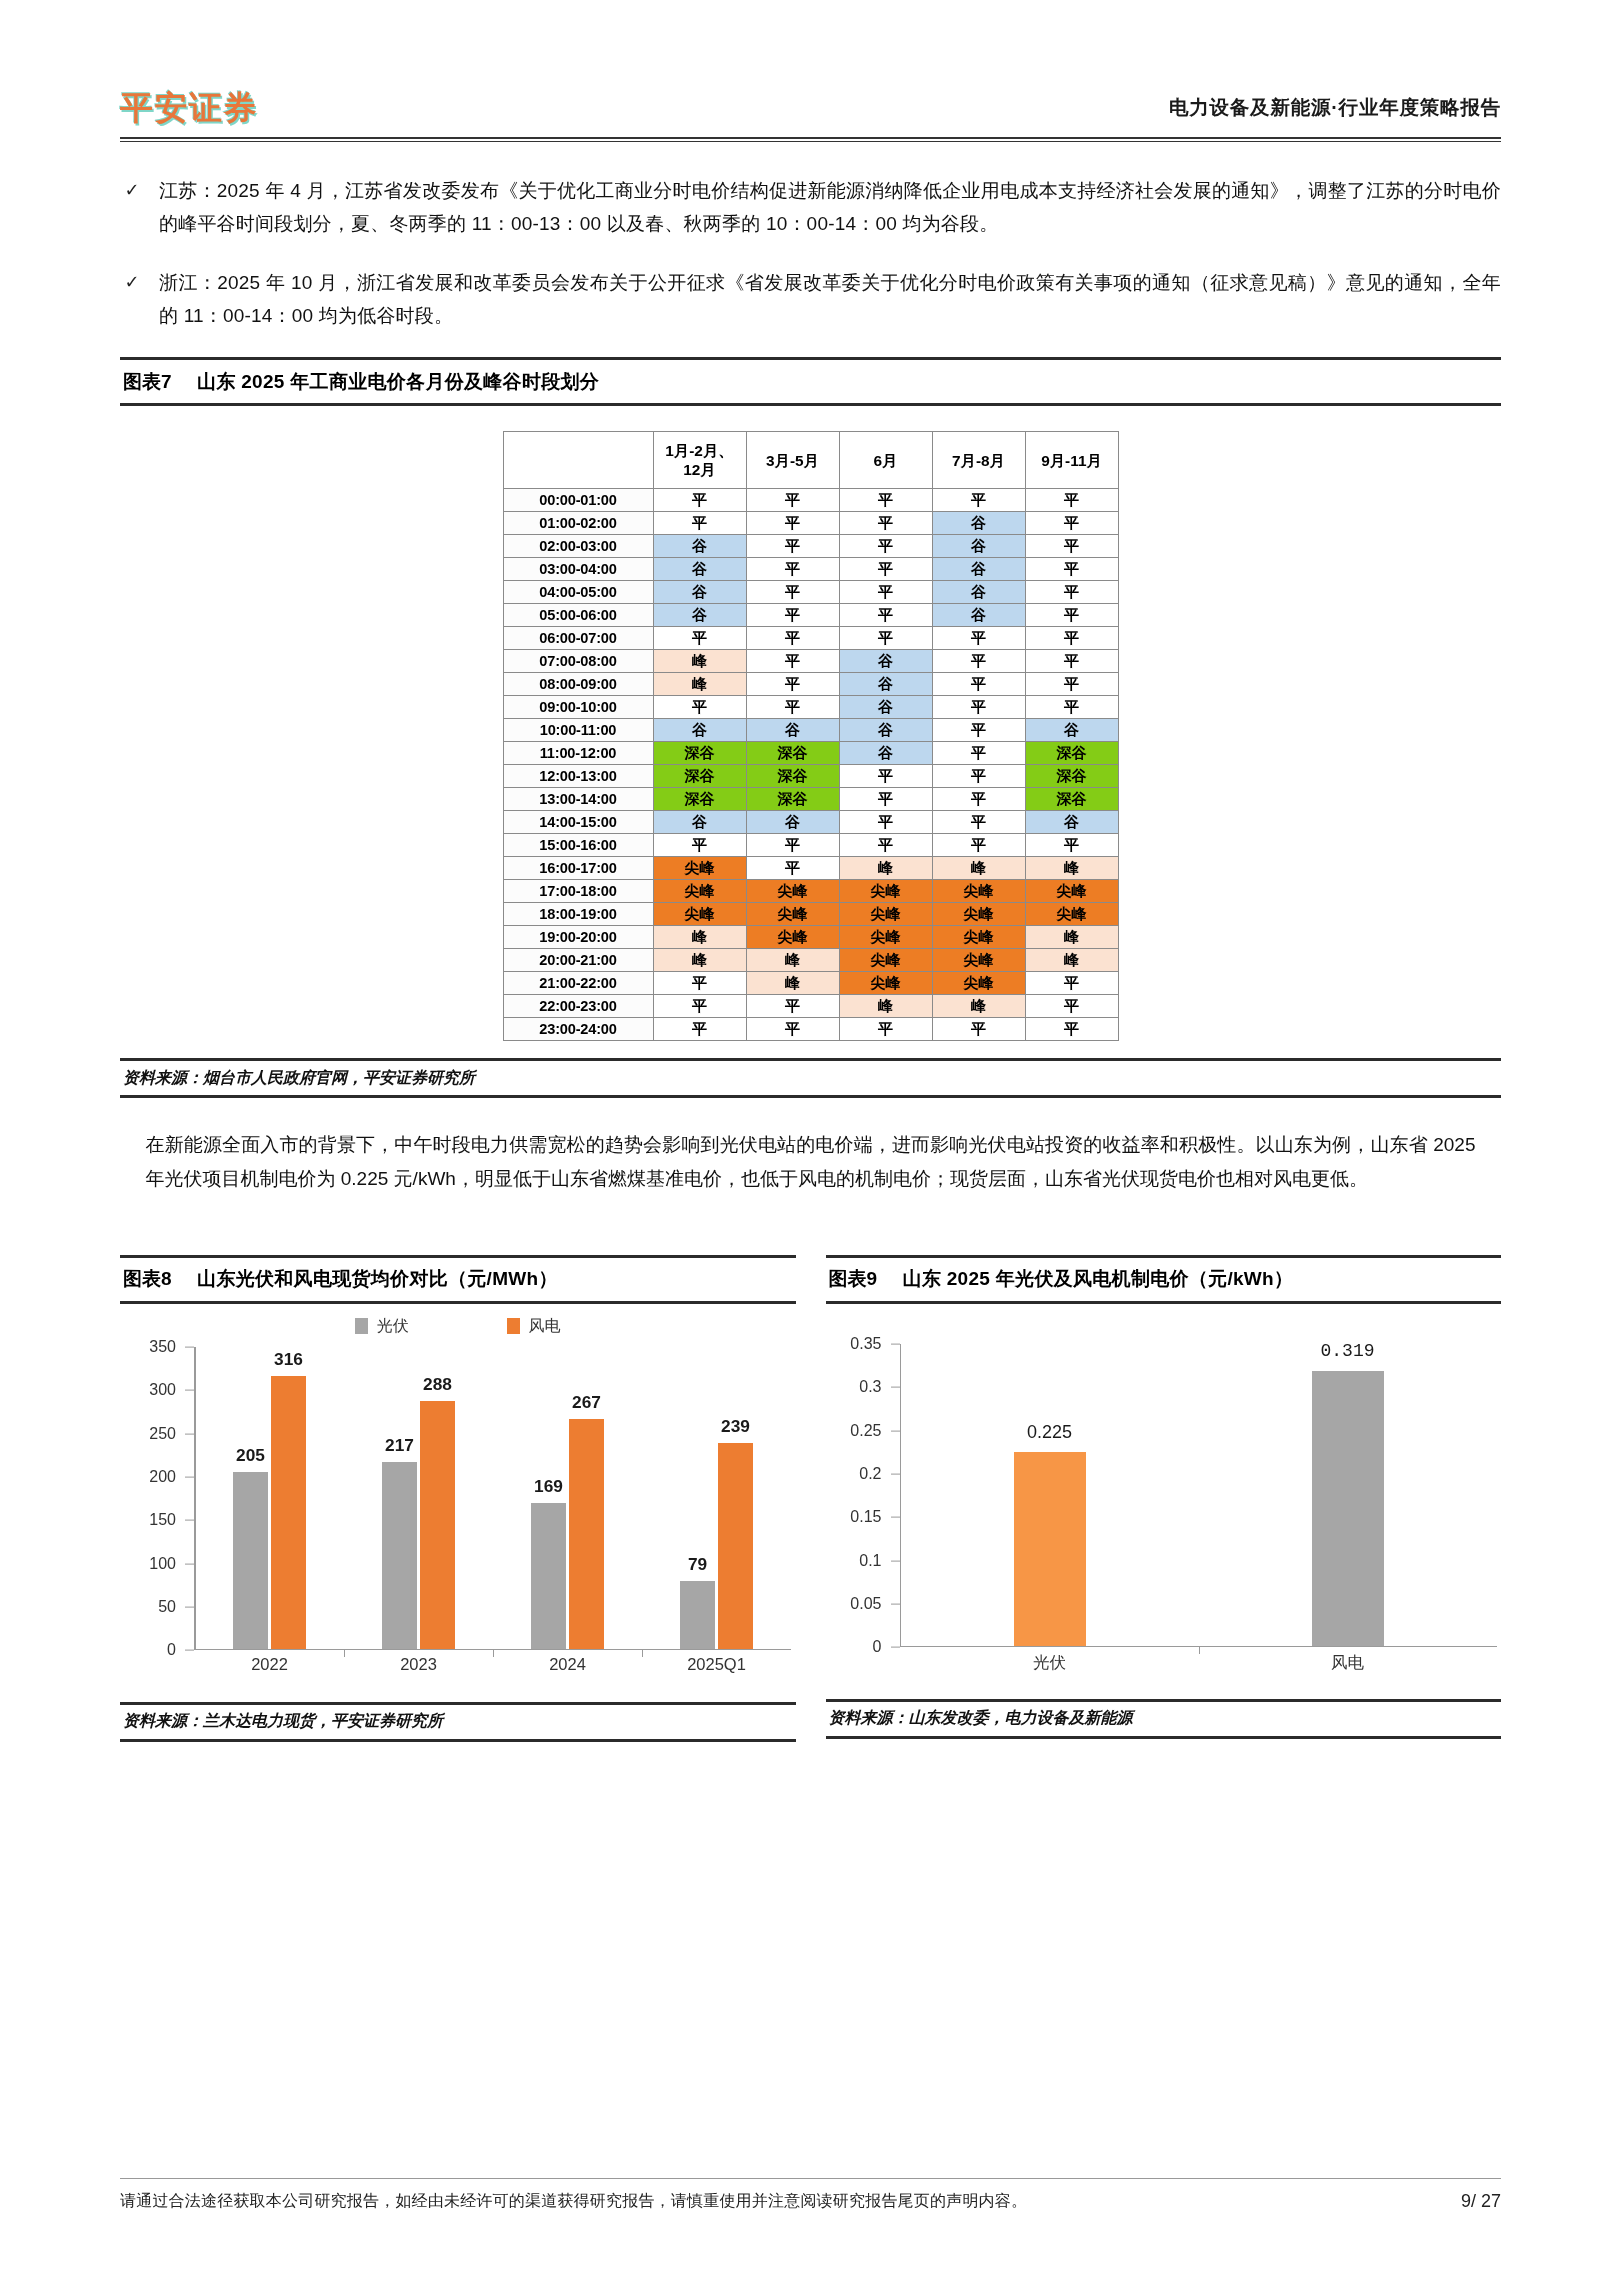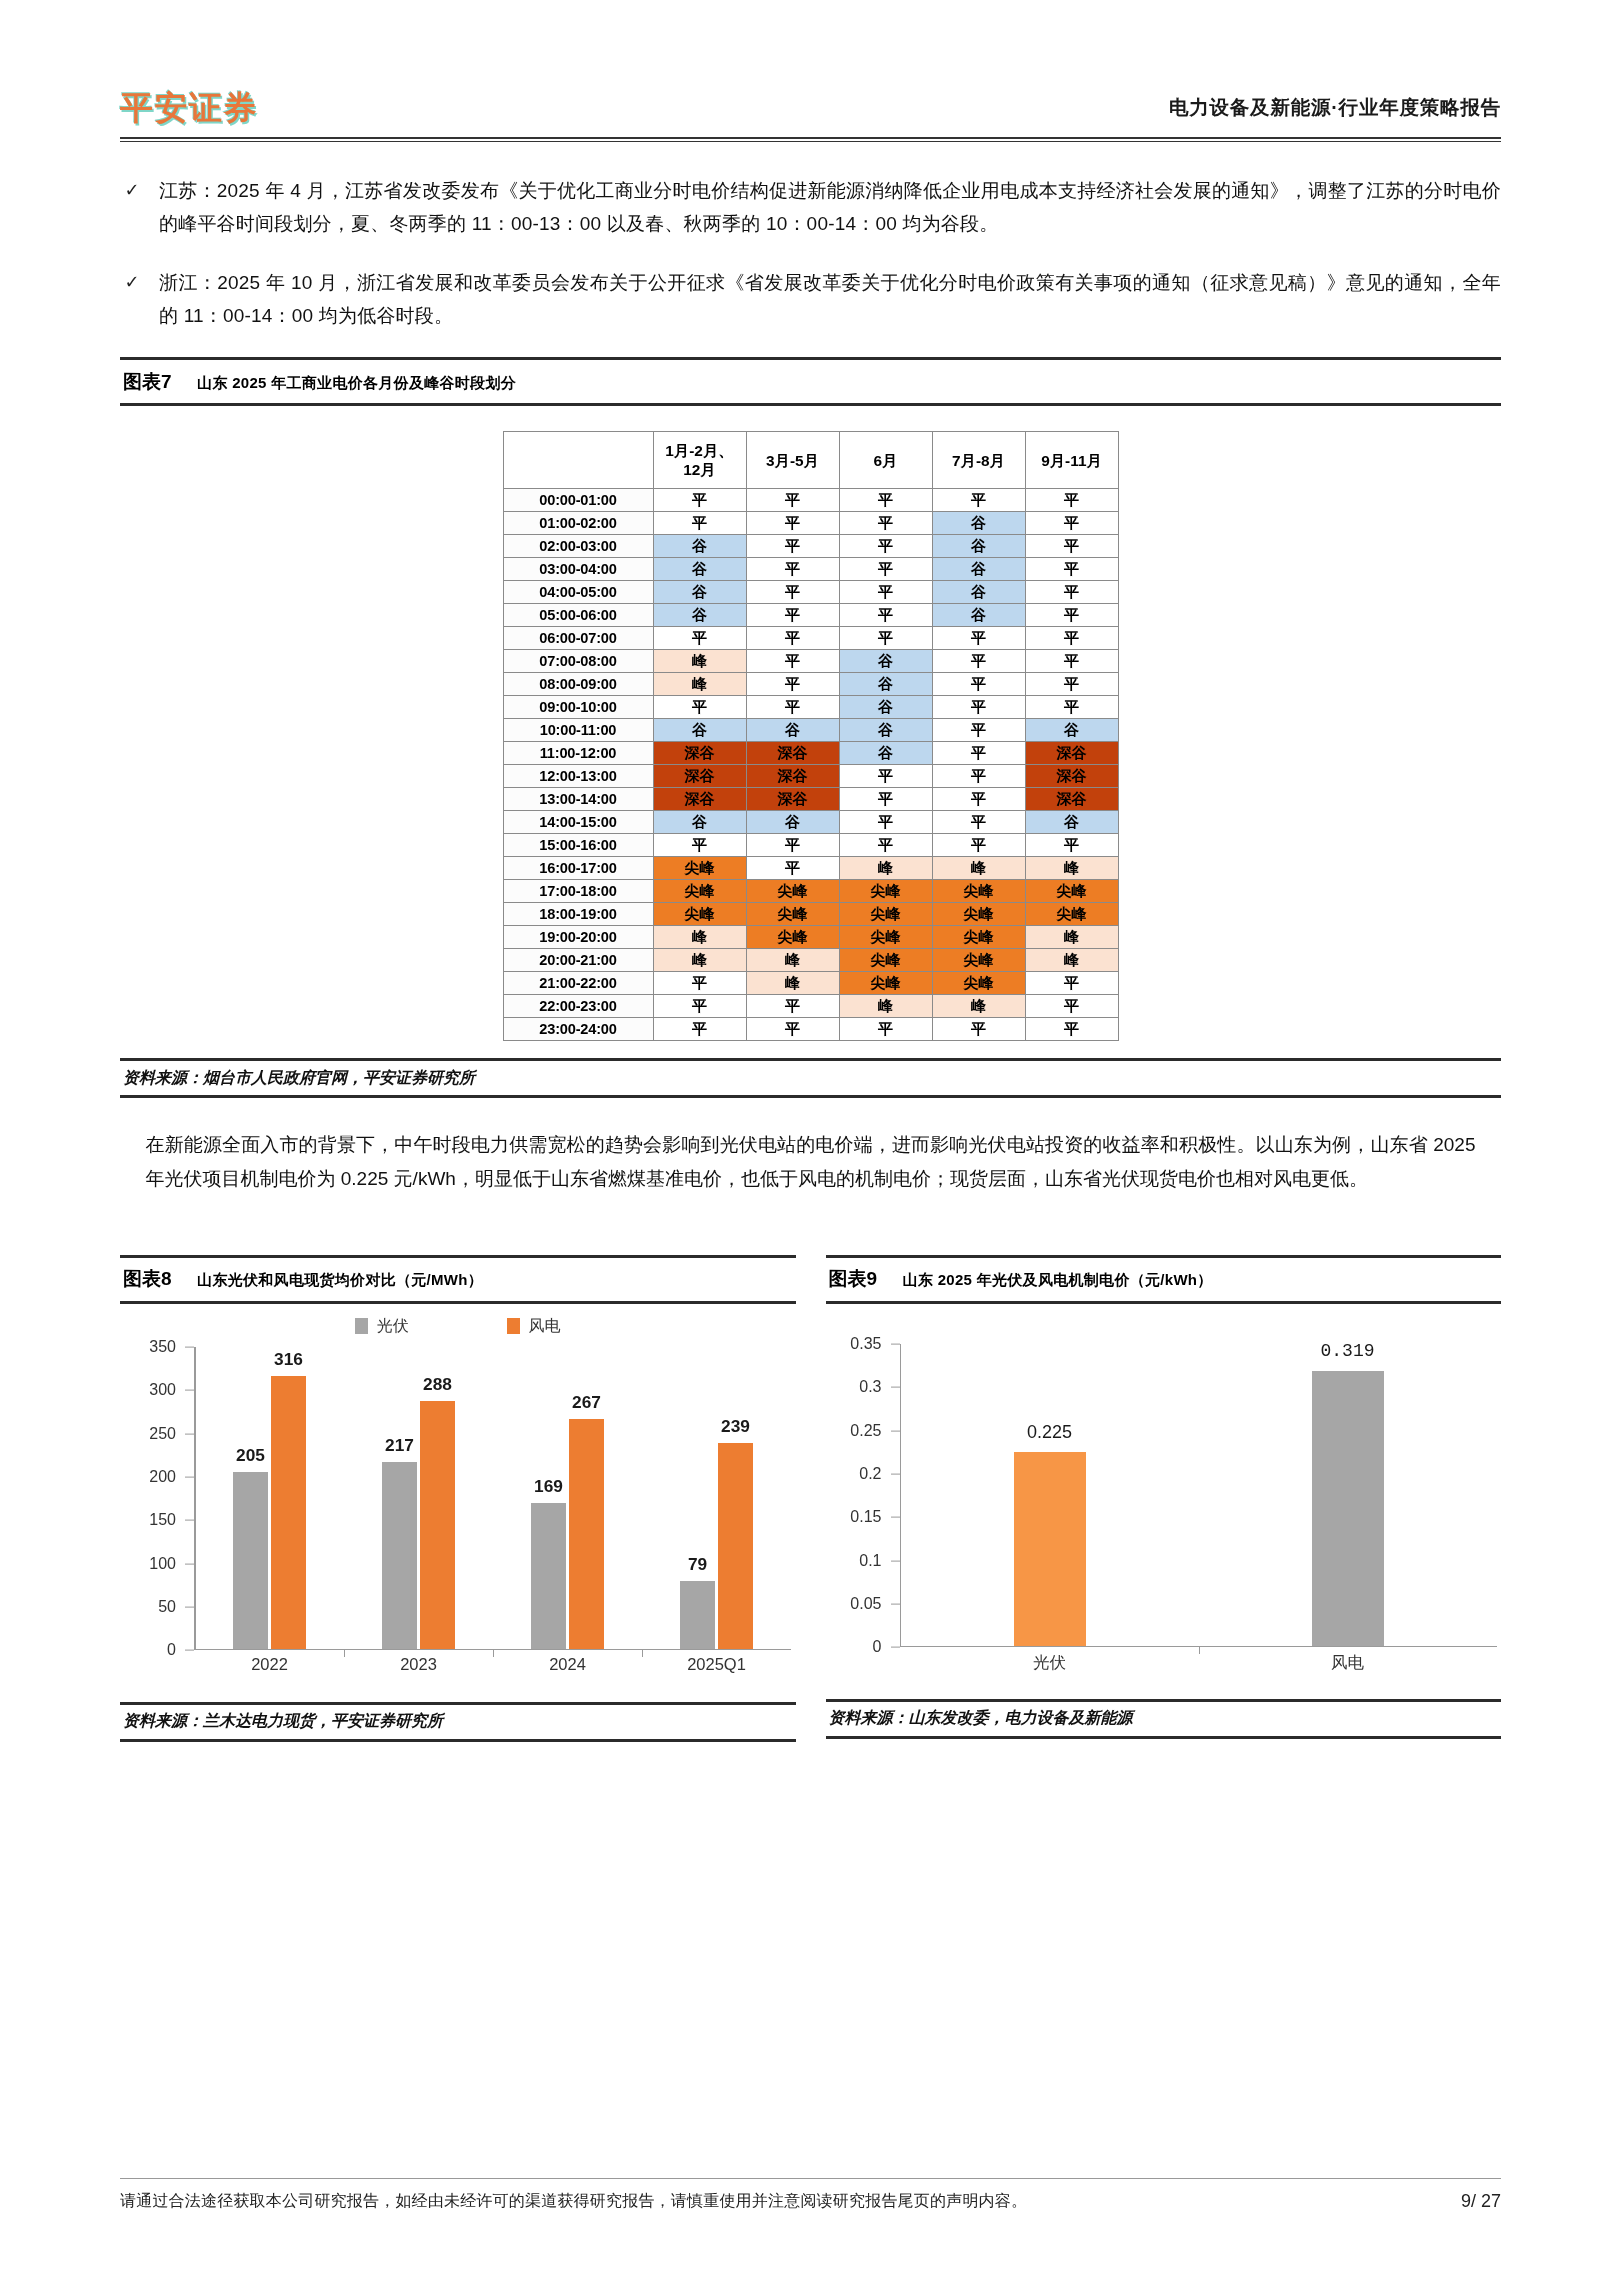--- a/index.html
+++ b/index.html
@@ -93,21 +93,21 @@
     display:flex;
     align-items:baseline;
     gap:25.5px;
   }
   .exhibit-no{
     font-size:19px;
     font-weight:bold;
     white-space:nowrap;
   }
   .exhibit-title{
-    font-size:15px;
+    font-size:19px;
     font-weight:bold;
     letter-spacing:0.3px;
   }
 
   
   .source-bar{
     margin-top:16.5px;
     border-top:2.3px solid #2b2b2b;
     border-bottom:2.3px solid #2b2b2b;
   }
@@ -156,21 +156,21 @@
   }
   table.price td.hour{
     font-size:14.6px;
     letter-spacing:-0.2px;
     background:#fcfcfc;
     width:150px;
   }
   table.price td.v{width:93px;font-size:15px;}
   .c-ping   {background:#ffffff;}
   .c-gu     {background:#BDD7EE;}
-  .c-shengu {background:#c2410c;}
+  .c-shengu {background:#84cc16;}
   .c-feng   {background:#FBE2D1;}
   .c-jianfeng{background:#ED7D24;}
 
   
   .para{
     margin-top:30px;
     font-size:19px;
     line-height:34px;
     text-align:justify;
     text-justify:inter-ideograph;

